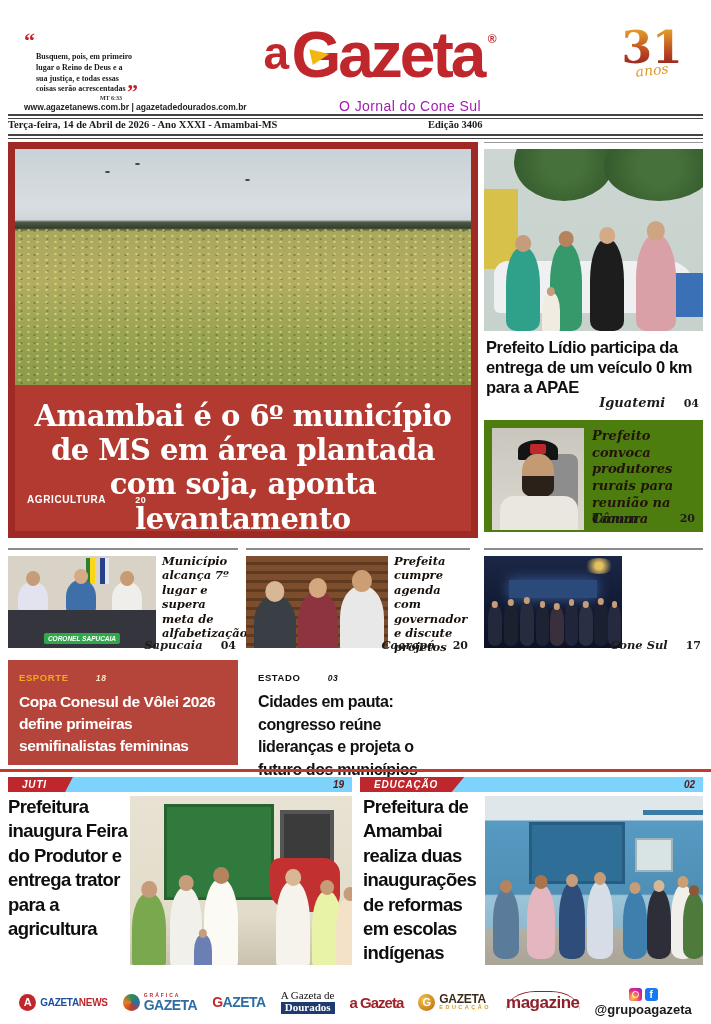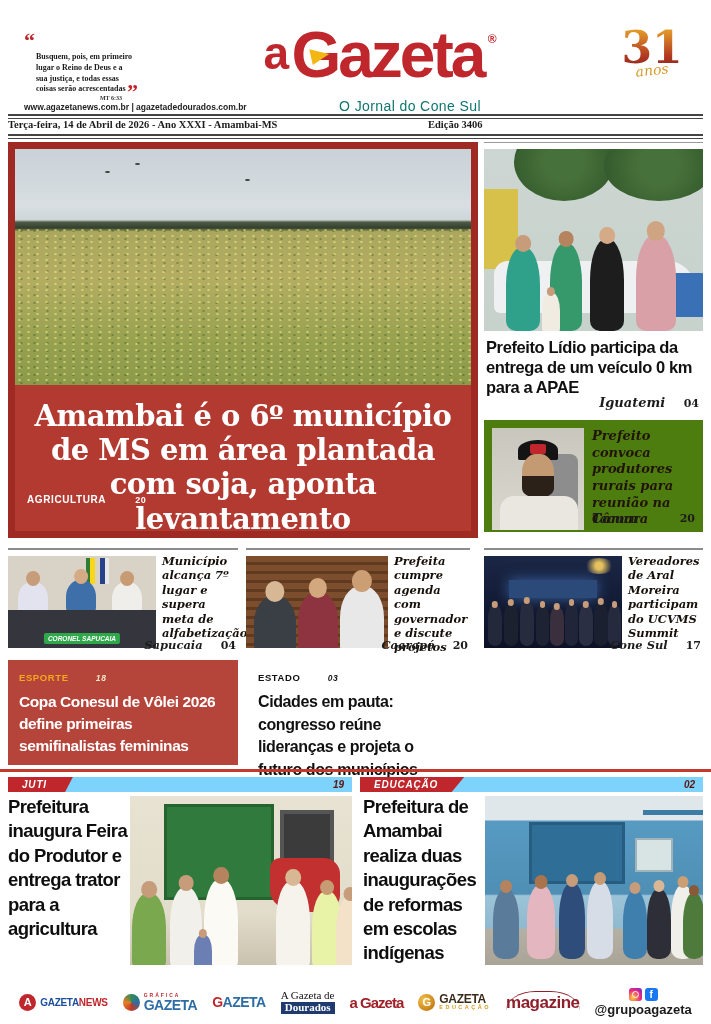--- a/index.html
+++ b/index.html
@@ -11,21 +11,21 @@
   .quote .qtxt{font-size:8px;font-weight:bold;color:#1a1a1a;line-height:1.35;display:block;margin-left:12px;}
   .quote .qref{display:block;text-align:right;font-size:6px;font-weight:bold;color:#333;margin-right:14px;}
   .quote .qm-close{position:absolute;right:-2px;bottom:4px;}
   .logo{position:absolute;left:170px;top:18px;width:420px;text-align:center;}
   .logo .a{font-size:46px;font-weight:800;color:#c0272d;letter-spacing:-2px;vertical-align:8px;}
   .logo .gz{font-size:64px;font-weight:800;color:#c0272d;letter-spacing:-3px;}
   .logo .g1{position:relative;display:inline-block;}
   .logo .g1::after{content:"";position:absolute;right:9px;top:30px;width:20px;height:17px;
         background:#f2b713;clip-path:polygon(0 8%,100% 35%,18% 100%);}
   .logo .reg{font-size:12px;color:#c0272d;vertical-align:34px;font-weight:bold;}
-  .tagline{position:absolute;left:280px;top:98px;width:260px;text-align:center;font-size:14px;color:#0f766e;letter-spacing:.4px;}
+  .tagline{position:absolute;left:280px;top:98px;width:260px;text-align:center;font-size:14px;color:#a21caf;letter-spacing:.4px;}
   .anniv{position:absolute;left:612px;top:28px;width:80px;text-align:center;}
   .anniv .n31{font-size:44px;font-weight:800;font-family:"DejaVu Serif",serif;
         background:linear-gradient(180deg,#e8a62a 10%,#b43c22 65%,#7e1a1a);
         -webkit-background-clip:text;background-clip:text;color:transparent;line-height:.9;}
   .anniv .anos{display:block;font-family:"DejaVu Serif",serif;font-style:italic;color:#d89a2b;
         font-size:14px;margin-top:-6px;transform:rotate(-6deg);}
   .sites{position:absolute;left:24px;top:102px;font-size:8.5px;font-weight:bold;color:#222;}
   .rule{position:absolute;left:8px;right:8px;height:0;border-top:2px solid #444;}
   .rule::after{content:"";display:block;margin-top:2px;border-top:1px solid #444;}
   .datebar{position:absolute;left:8px;right:8px;top:119px;font-family:"Liberation Serif",serif;
@@ -273,21 +273,20 @@
       <i class="fg" style="left:4px;bottom:2px;--w:14px;--h:40px;--s:#23283a;"></i>
       <i class="fg" style="left:20px;bottom:2px;--w:14px;--h:42px;--s:#1c2130;"></i>
       <i class="fg" style="left:36px;bottom:2px;--w:14px;--h:44px;--s:#262b3e;"></i>
       <i class="fg" style="left:52px;bottom:2px;--w:13px;--h:40px;--s:#1e2333;"></i>
       <i class="fg" style="left:66px;bottom:2px;--w:14px;--h:38px;--s:#3a2f3c;"></i>
       <i class="fg" style="left:81px;bottom:2px;--w:13px;--h:42px;--s:#20253a;"></i>
       <i class="fg" style="left:95px;bottom:2px;--w:14px;--h:40px;--s:#2a2f44;"></i>
       <i class="fg" style="left:110px;bottom:2px;--w:14px;--h:43px;--s:#1b2030;"></i>
       <i class="fg" style="left:124px;bottom:2px;--w:13px;--h:40px;--s:#252a3e;"></i>
     </div>
-    <div class="txt">Vereadores de Aral Moreira participam do UCVMS Summit</div>
     <div class="cityline">
       <span>Cone Sul</span>
       <span class="pg">17</span>
     </div>
   </div>
 
   <div class="teaser t-red t1">
     <div class="lab">
       <span>ESPORTE</span>
       <span class="pg">18</span>

